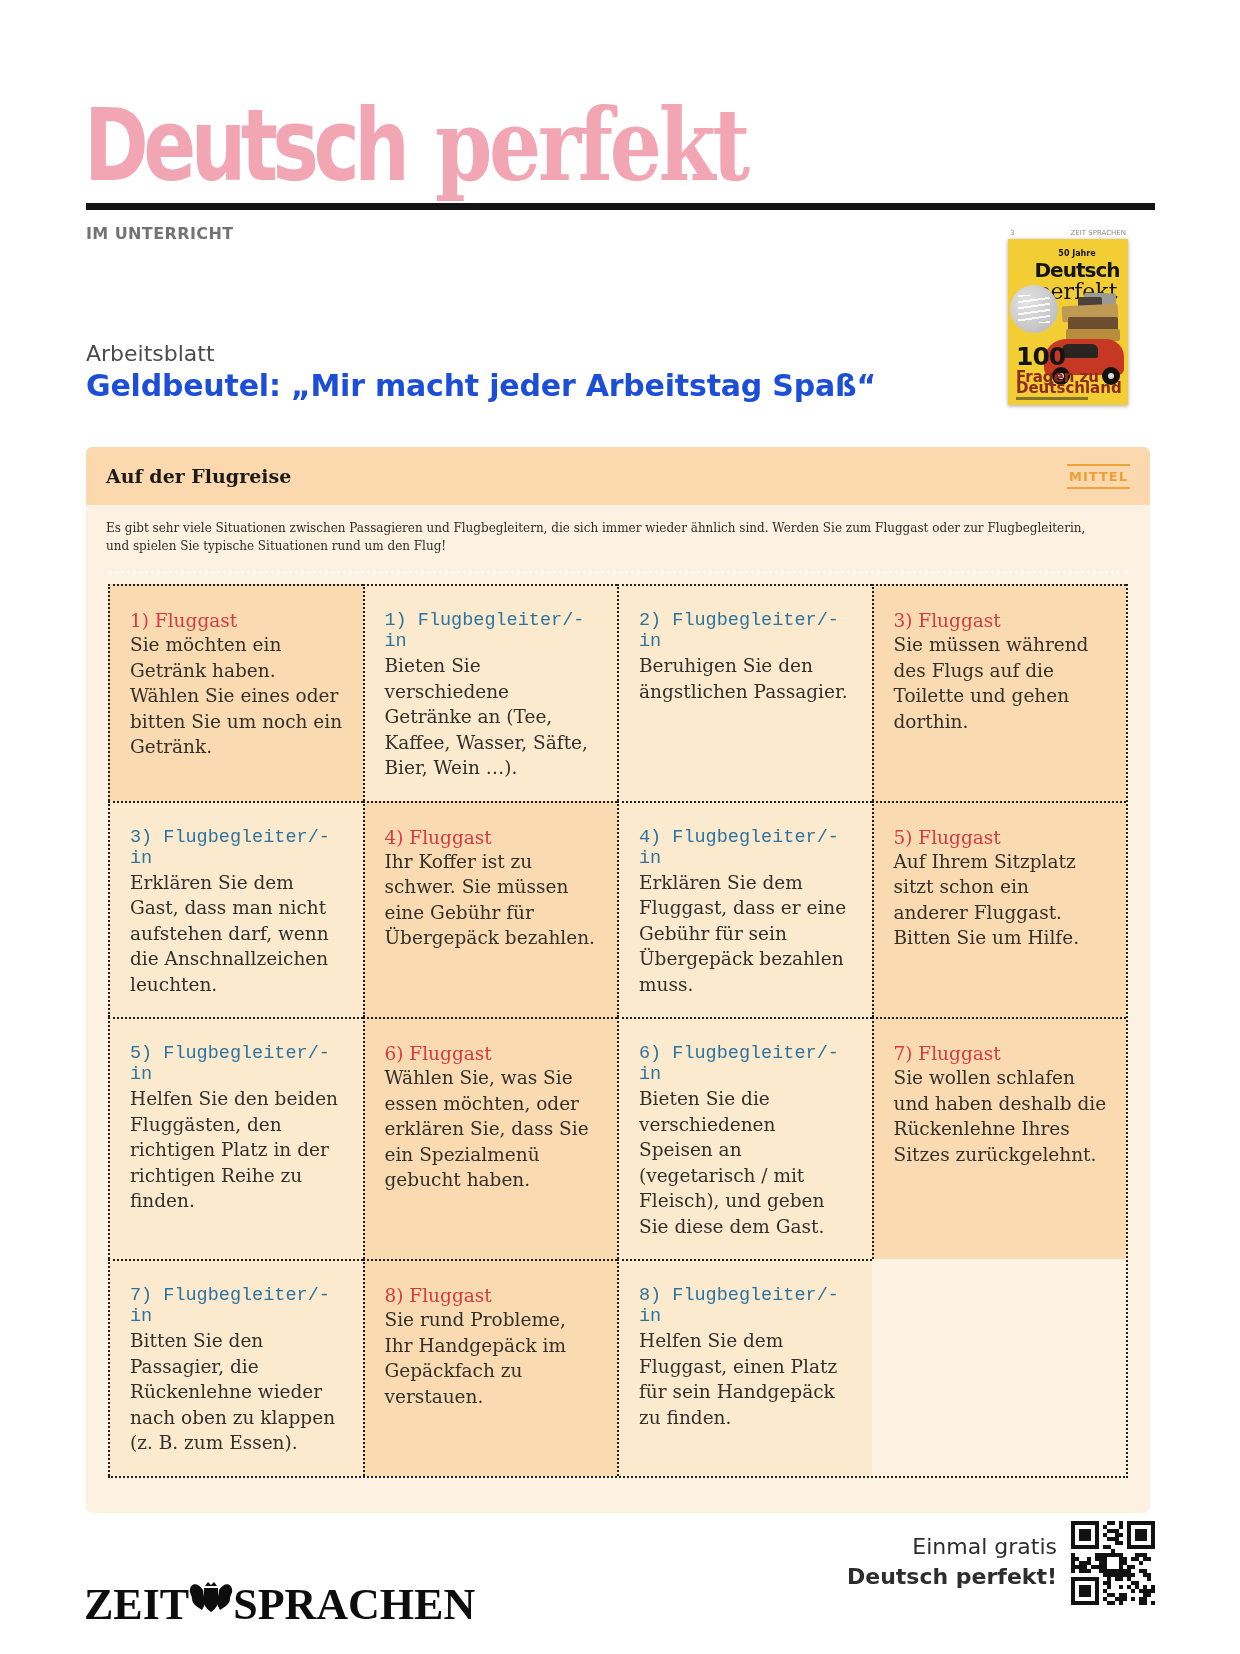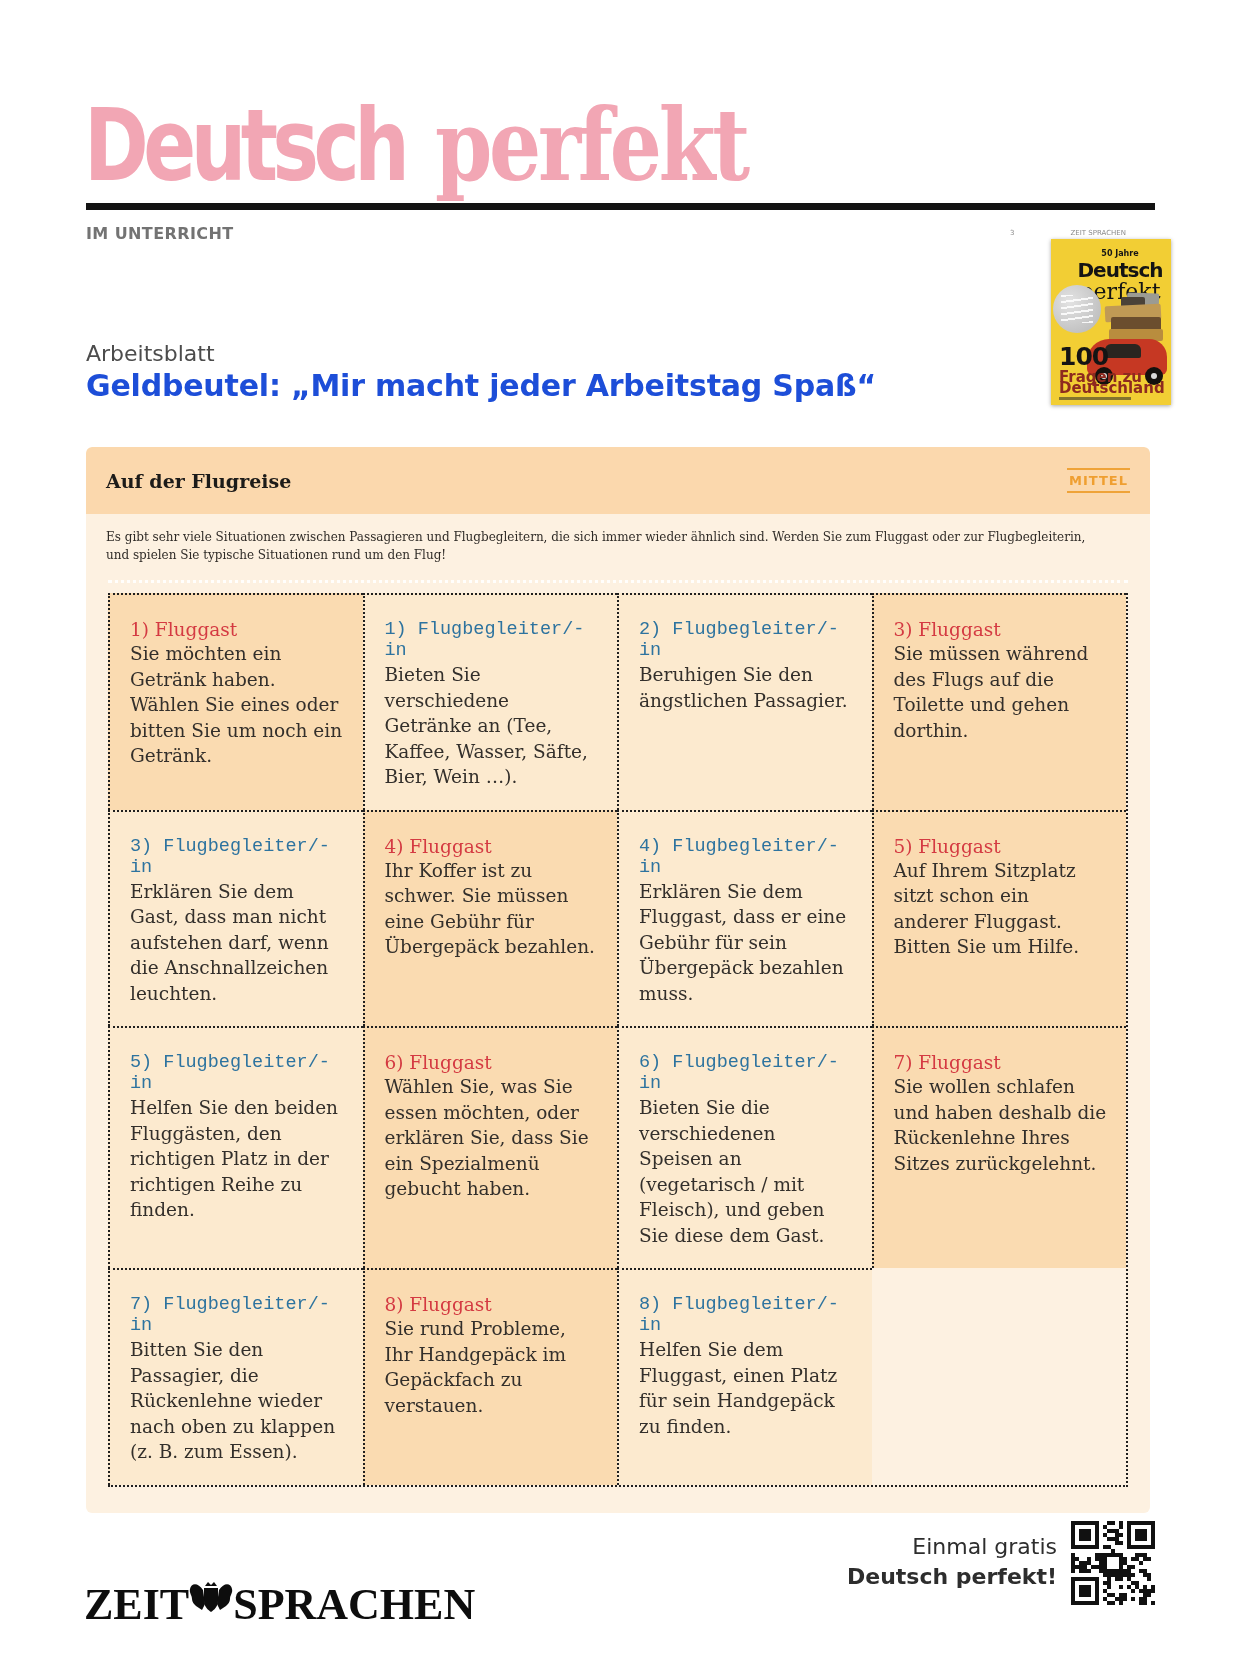--- a/index.html
+++ b/index.html
@@ -25,21 +25,21 @@
     margin-left:-60px;
   }
   .rule { position:absolute; left:86px; top:203px; width:1069px; height:7px; background:#131313; }
   .kicker-top { position:absolute; left:86px; top:224px; font-size:16px; font-weight:800; letter-spacing:.4px; color:#737373; }
 
   
   .cover-wrap { position:absolute; left:1008px; top:229px; width:120px; }
   .cover-masthead { display:flex; justify-content:space-between; font-size:7px; color:#8a8a8a; padding:0 2px 2px 2px; }
   .cover {
     position:relative; width:120px; height:166px; background:#f2ce34;
-    box-shadow:0 1px 4px rgba(0,0,0,.35); overflow:hidden;margin-left:43px;
+    box-shadow:0 1px 4px rgba(0,0,0,.35); overflow:hidden;
   }
   .cover .jahre { position:absolute; top:10px; left:0; right:0; text-align:center; font-size:8px; font-weight:800; color:#161616; padding-left:18px; }
   .cover .t1 { position:absolute; top:19px; left:0; right:0; text-align:center; padding-left:18px;
                font-size:20px; font-weight:900; letter-spacing:-1px; color:#141414; }
   .cover .t2 { position:absolute; top:40px; left:0; right:0; text-align:center; padding-left:18px;
                font-family:"DejaVu Serif", serif; font-size:22px; color:#141414; }
   .cover .medal { position:absolute; left:2px; top:46px; width:48px; height:48px; border-radius:50%;
                   background:radial-gradient(circle at 35% 35%, #e3e3e3, #b5b5b5); }
   .cover .medal::before { content:""; position:absolute; inset:10px 8px;
                   background:repeating-linear-gradient(-8deg, rgba(255,255,255,.85) 0 2px, transparent 2px 6px); }
@@ -59,21 +59,21 @@
   .cover .topic { position:absolute; left:8px; bottom:11px; font-size:15px; font-weight:700; line-height:11px; color:#8e2a1f; }
   .cover .subline { position:absolute; left:8px; bottom:5px; width:72px; height:3px; background:rgba(40,40,40,.55); }
 
   
   .kicker { position:absolute; left:86px; top:341px; font-size:22px; color:#4c4c4c; font-weight:400; }
   .doc-title { position:absolute; left:86px; top:368px; font-size:30px; font-weight:800; letter-spacing:-.2px; color:#1d4ed8; }
 
   
   .panel { position:absolute; left:86px; top:447px; width:1064px; height:1066px;
            background:#fdf1e1; border-radius:6px; overflow:hidden; }
-  .panel-header { height:67px; background:#fbd8ad; display:flex; align-items:center; padding:0 20px; border-radius:6px 6px 0 0; }
+  .panel-header { height:58px; background:#fbd8ad; display:flex; align-items:center; padding:0 20px; border-radius:6px 6px 0 0; }
   .panel-title { font-family:"DejaVu Serif", serif; font-weight:700; font-size:19px; color:#1c1b19; }
   .level-badge { margin-left:auto; color:#ef9f31; font-size:13px; font-weight:800; letter-spacing:1px;
                  border-top:2px solid #efa338; border-bottom:2px solid #efa338; padding:3px 2px; }
   .intro { padding:14px 20px 0 20px; max-width:1020px;
            font-family:"DejaVu Serif", serif; font-size:12px; line-height:1.5; color:#2f2b27; }
   .perforation { margin:16px 22px 10px 22px; border-top:3px dotted rgba(255,255,255,.9); }
 
   
   .grid { margin:0 22px; display:grid; grid-template-columns:repeat(4, 1fr);
           border-right:2.5px dotted #1f1f1f; border-bottom:2.5px dotted #1f1f1f; }

